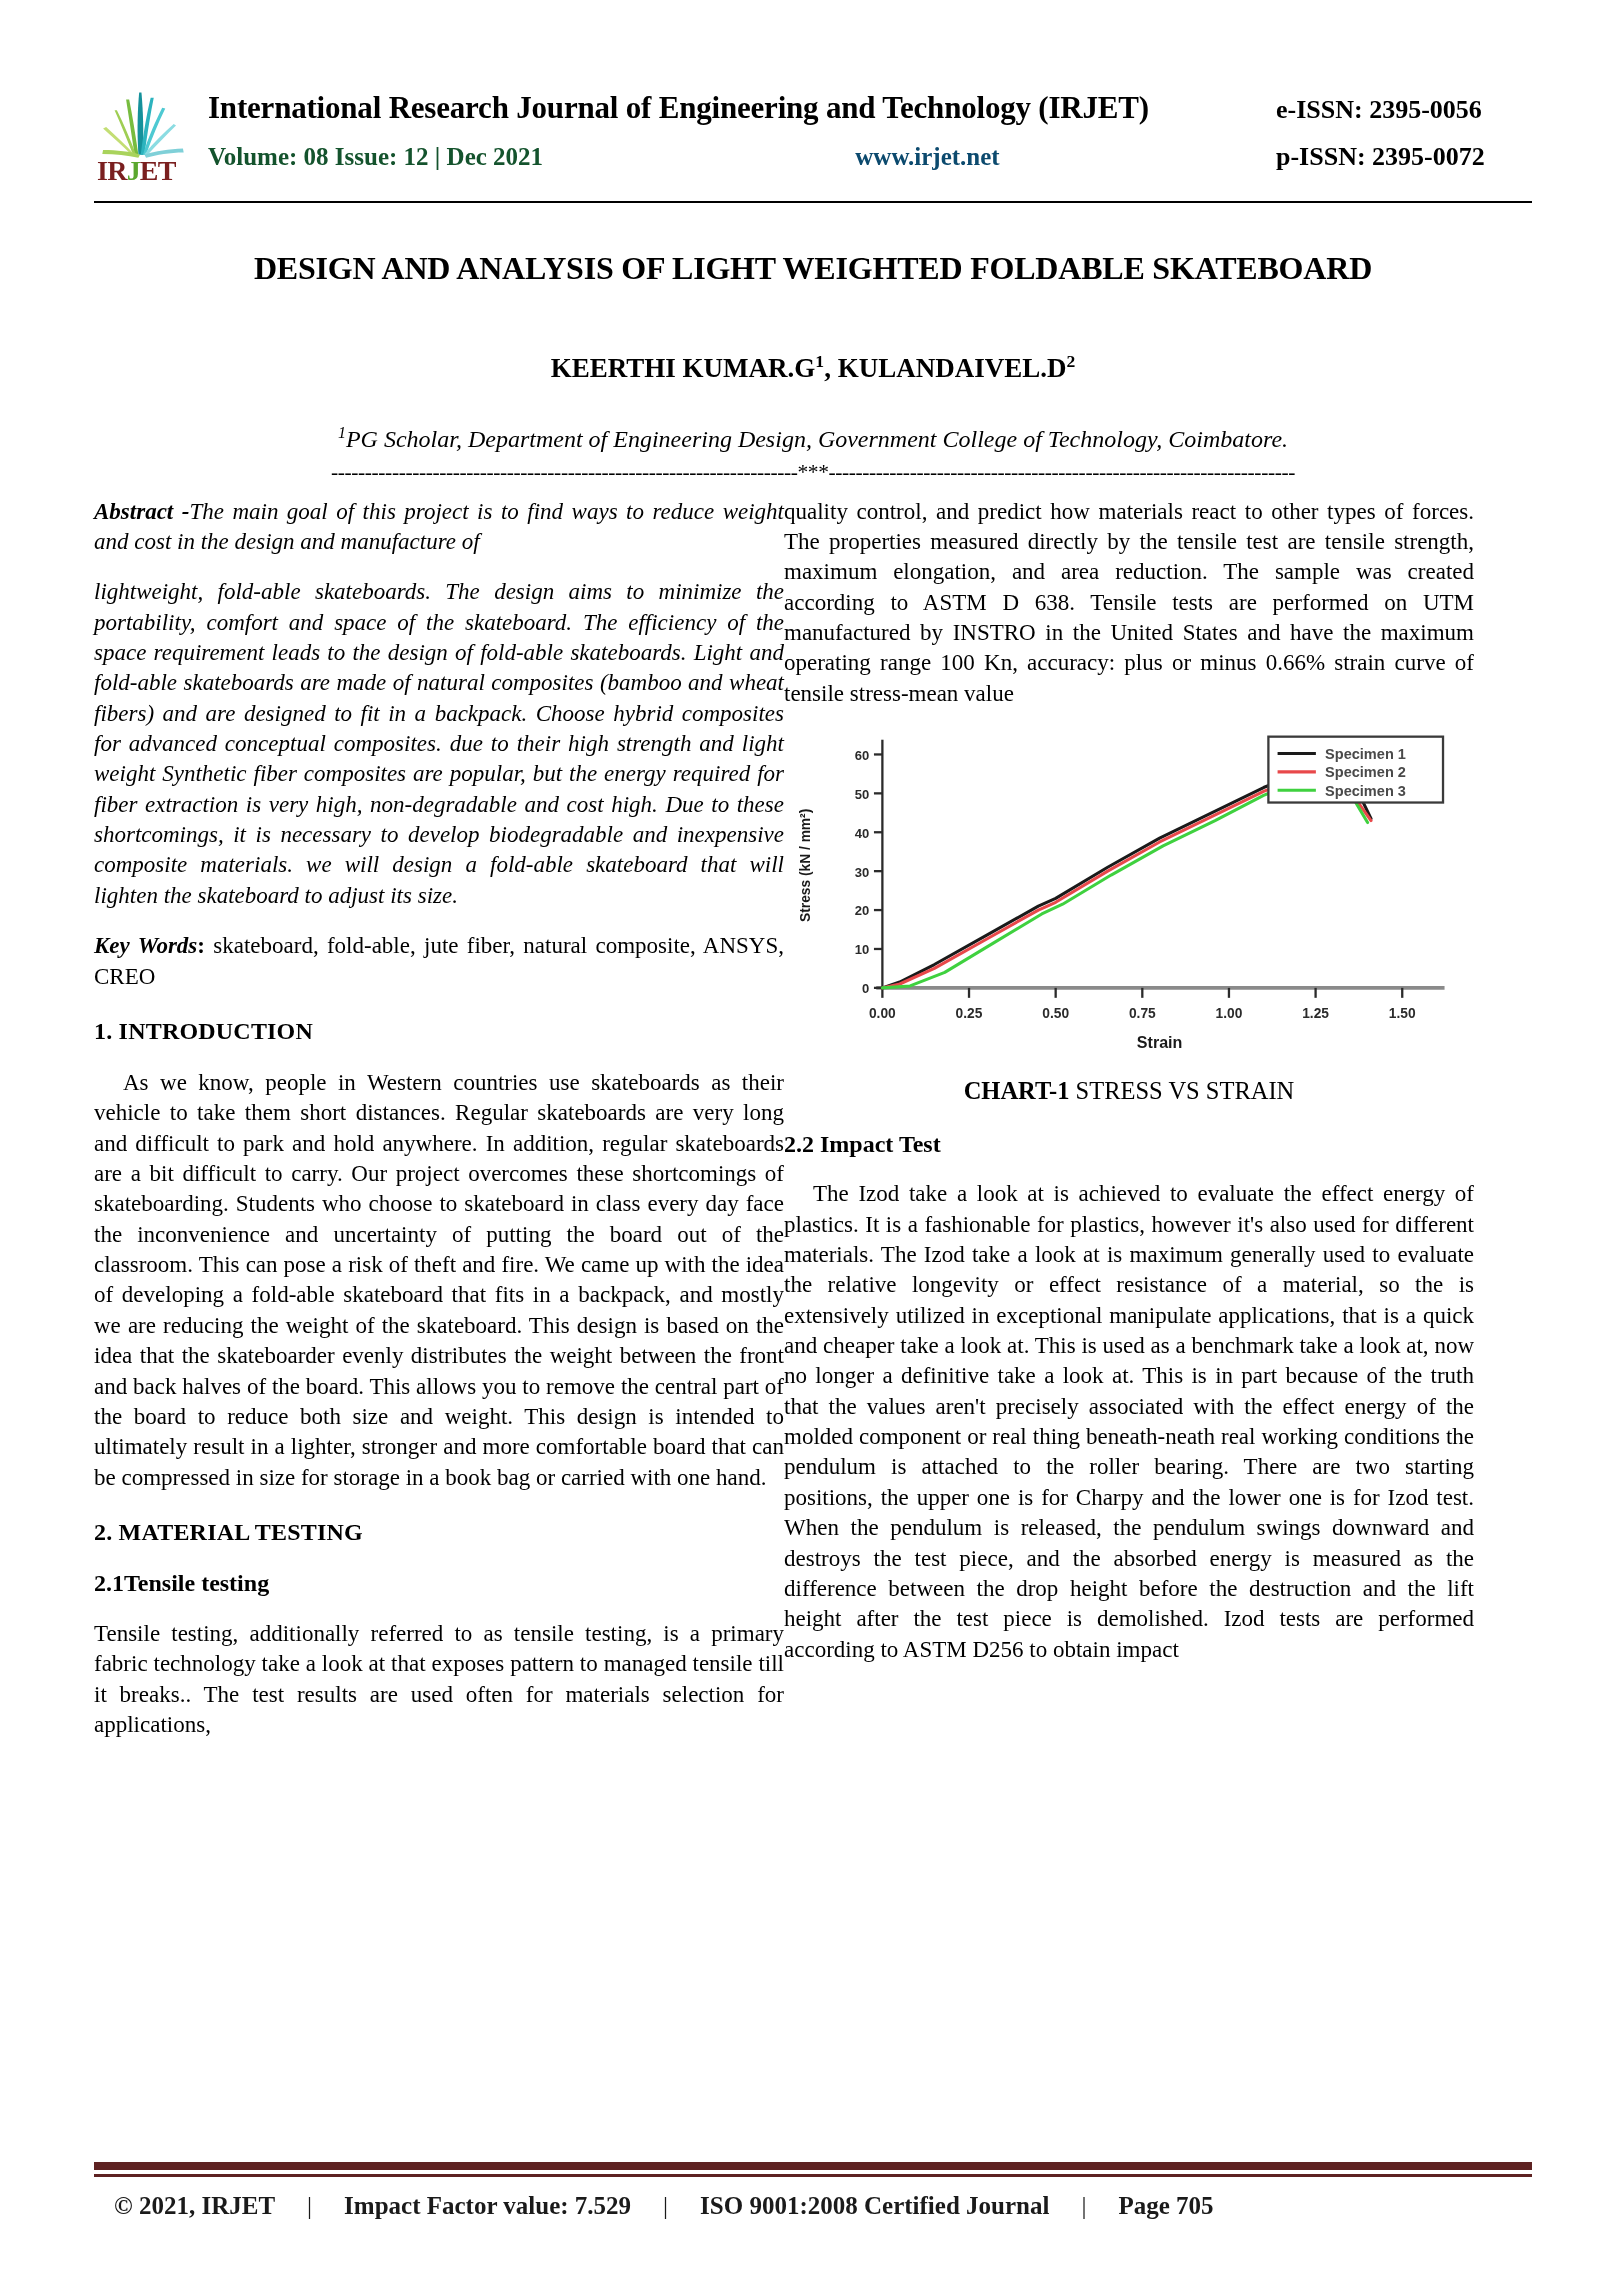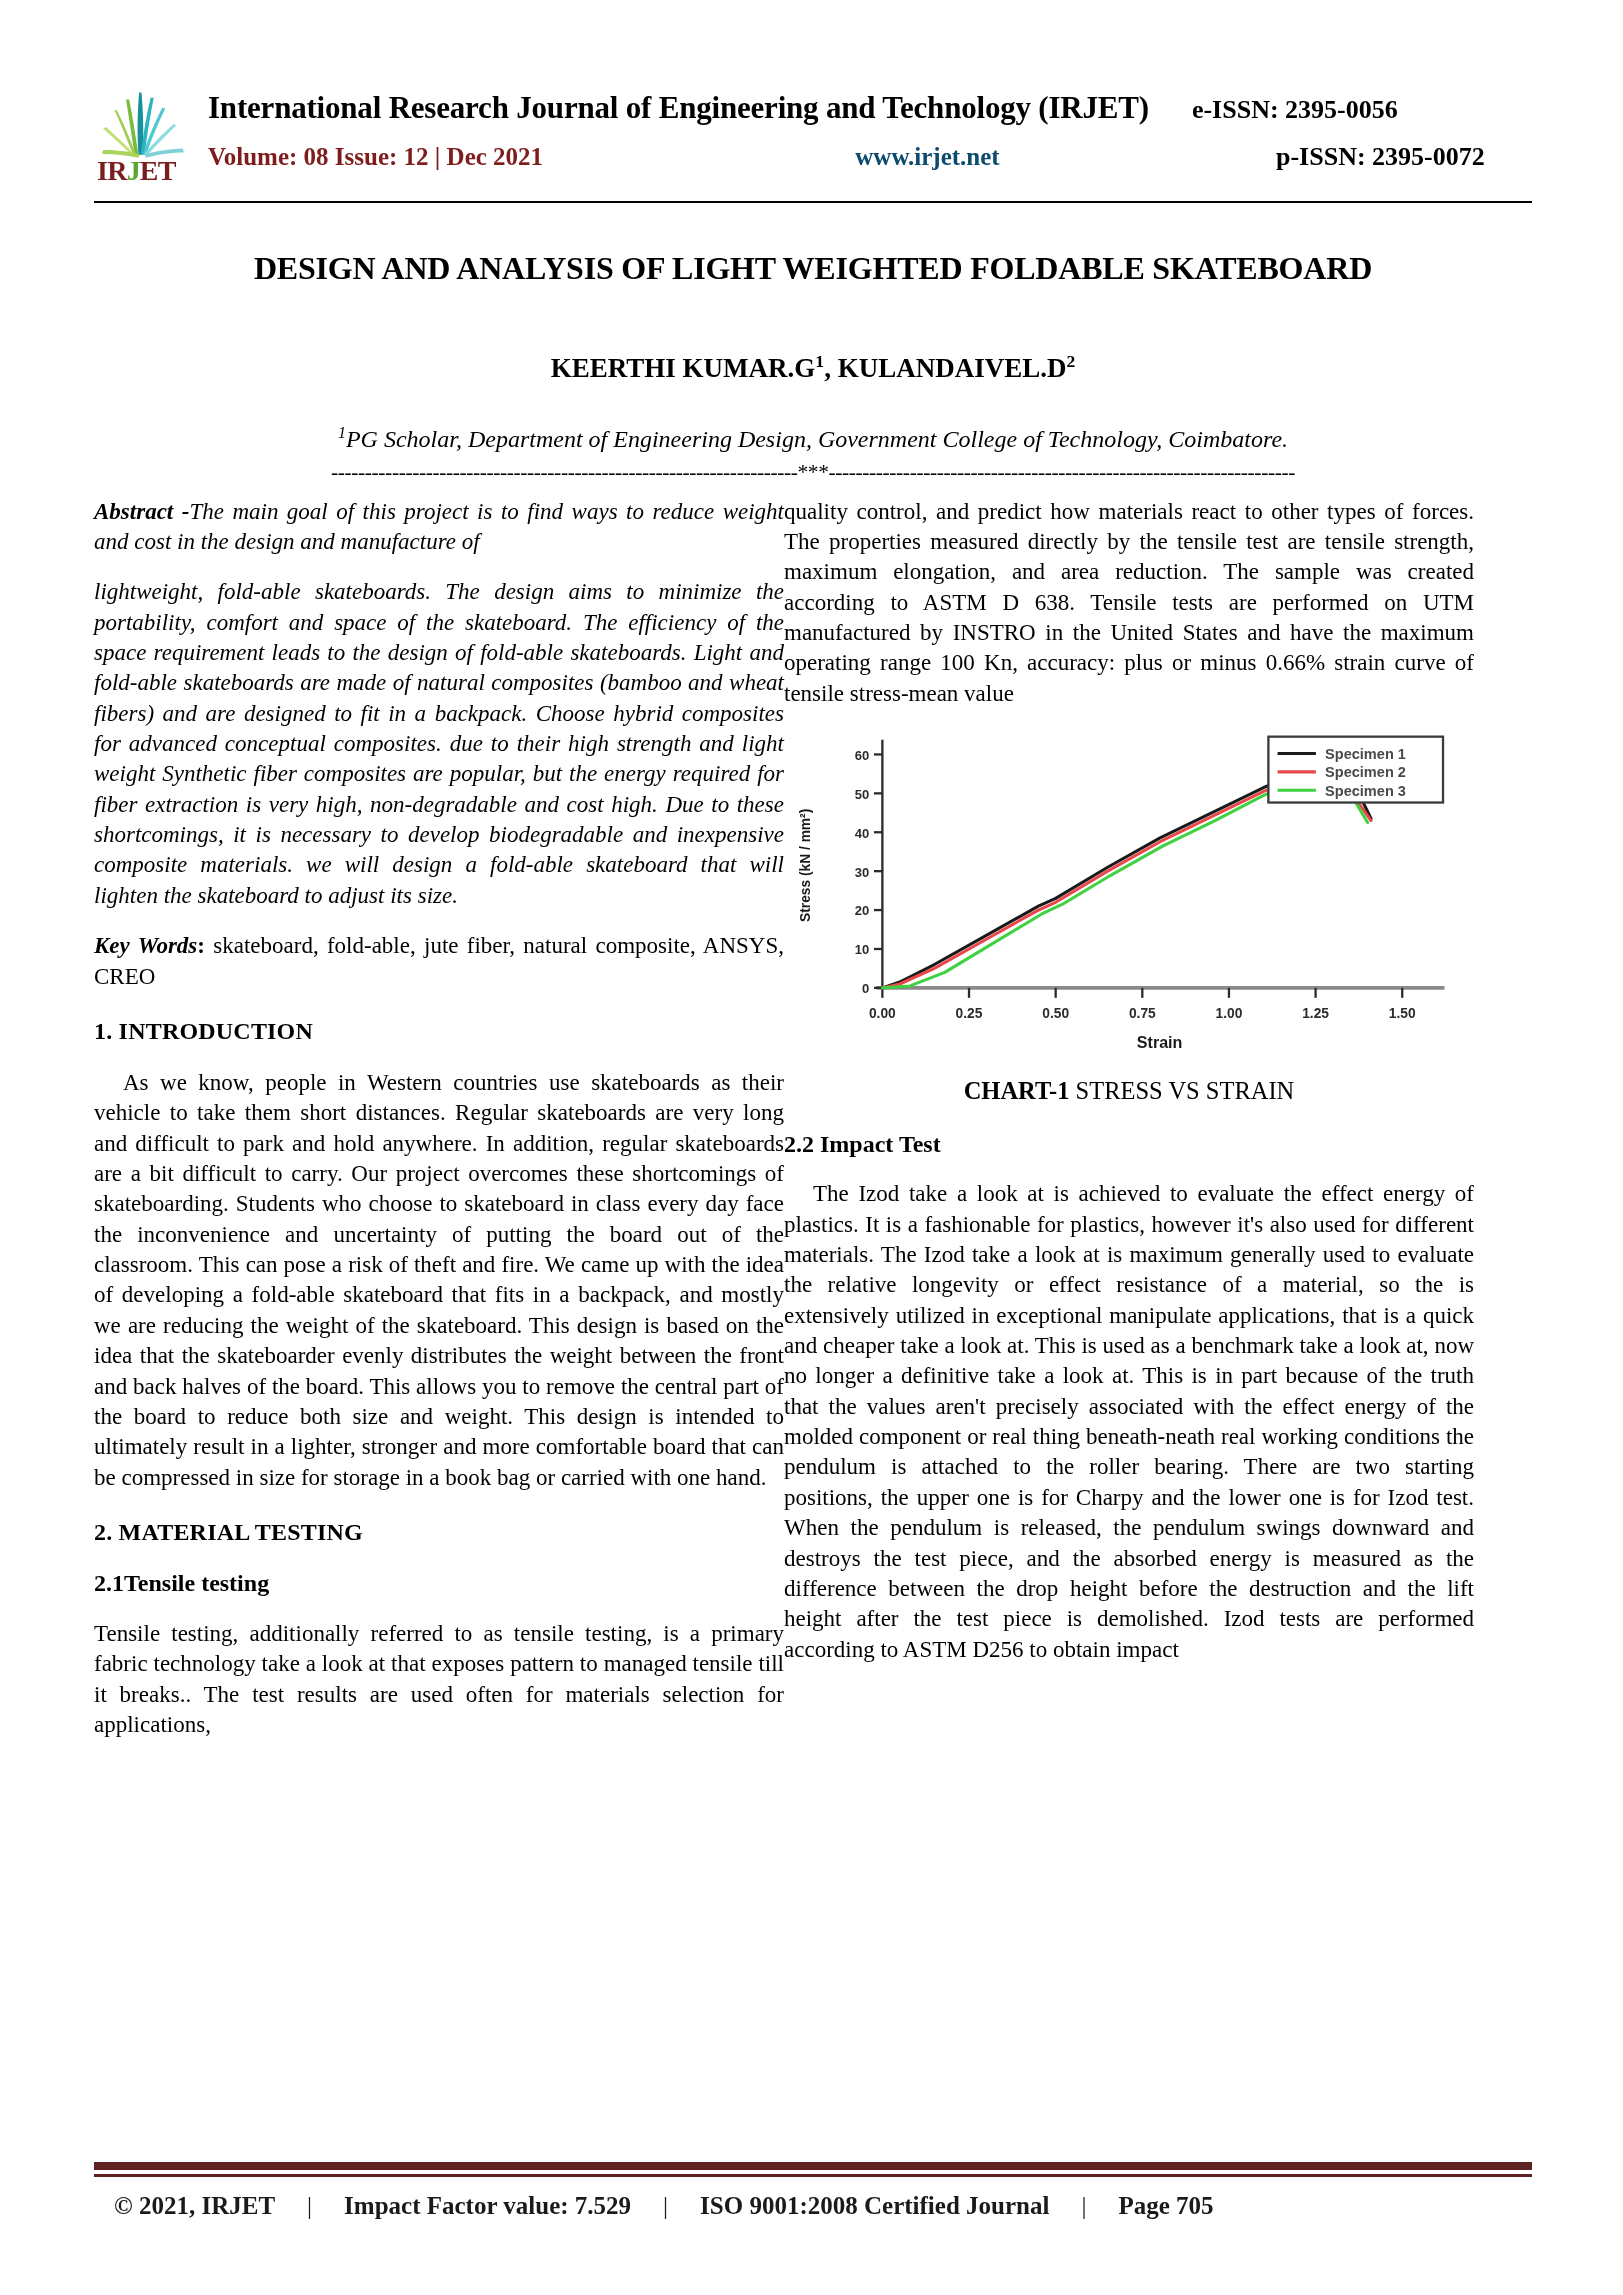--- a/index.html
+++ b/index.html
@@ -65,20 +65,21 @@
   .logo-j { color: #5aa72e; }
   .logo-et { color: #7a1f1f; }
 
   .head-mid {
     flex: 1;
     padding-left: 14px;
   }
   .head-line1 {
     display: flex;
     align-items: baseline;
+    justify-content: space-between;
   }
   .journal-title {
     font-family: "Liberation Serif", serif;
     font-weight: bold;
     font-size: 31px;
     letter-spacing: -0.2px;
     white-space: nowrap;
   }
   .issn-col {
     width: 299px;
@@ -95,21 +96,21 @@
   }
   .head-line2 {
     display: flex;
     align-items: baseline;
     margin-top: 16px;
   }
   .volume {
     font-family: "Liberation Serif", serif;
     font-weight: bold;
     font-size: 25px;
-    color: #7f1d1d;
+    color: #14532d;
     white-space: nowrap;
     width: 460px;
   }
   .www {
     font-family: "Liberation Serif", serif;
     font-weight: bold;
     font-size: 25px;
     color: #0c4a6e;
     flex: 1;
     text-align: center;

